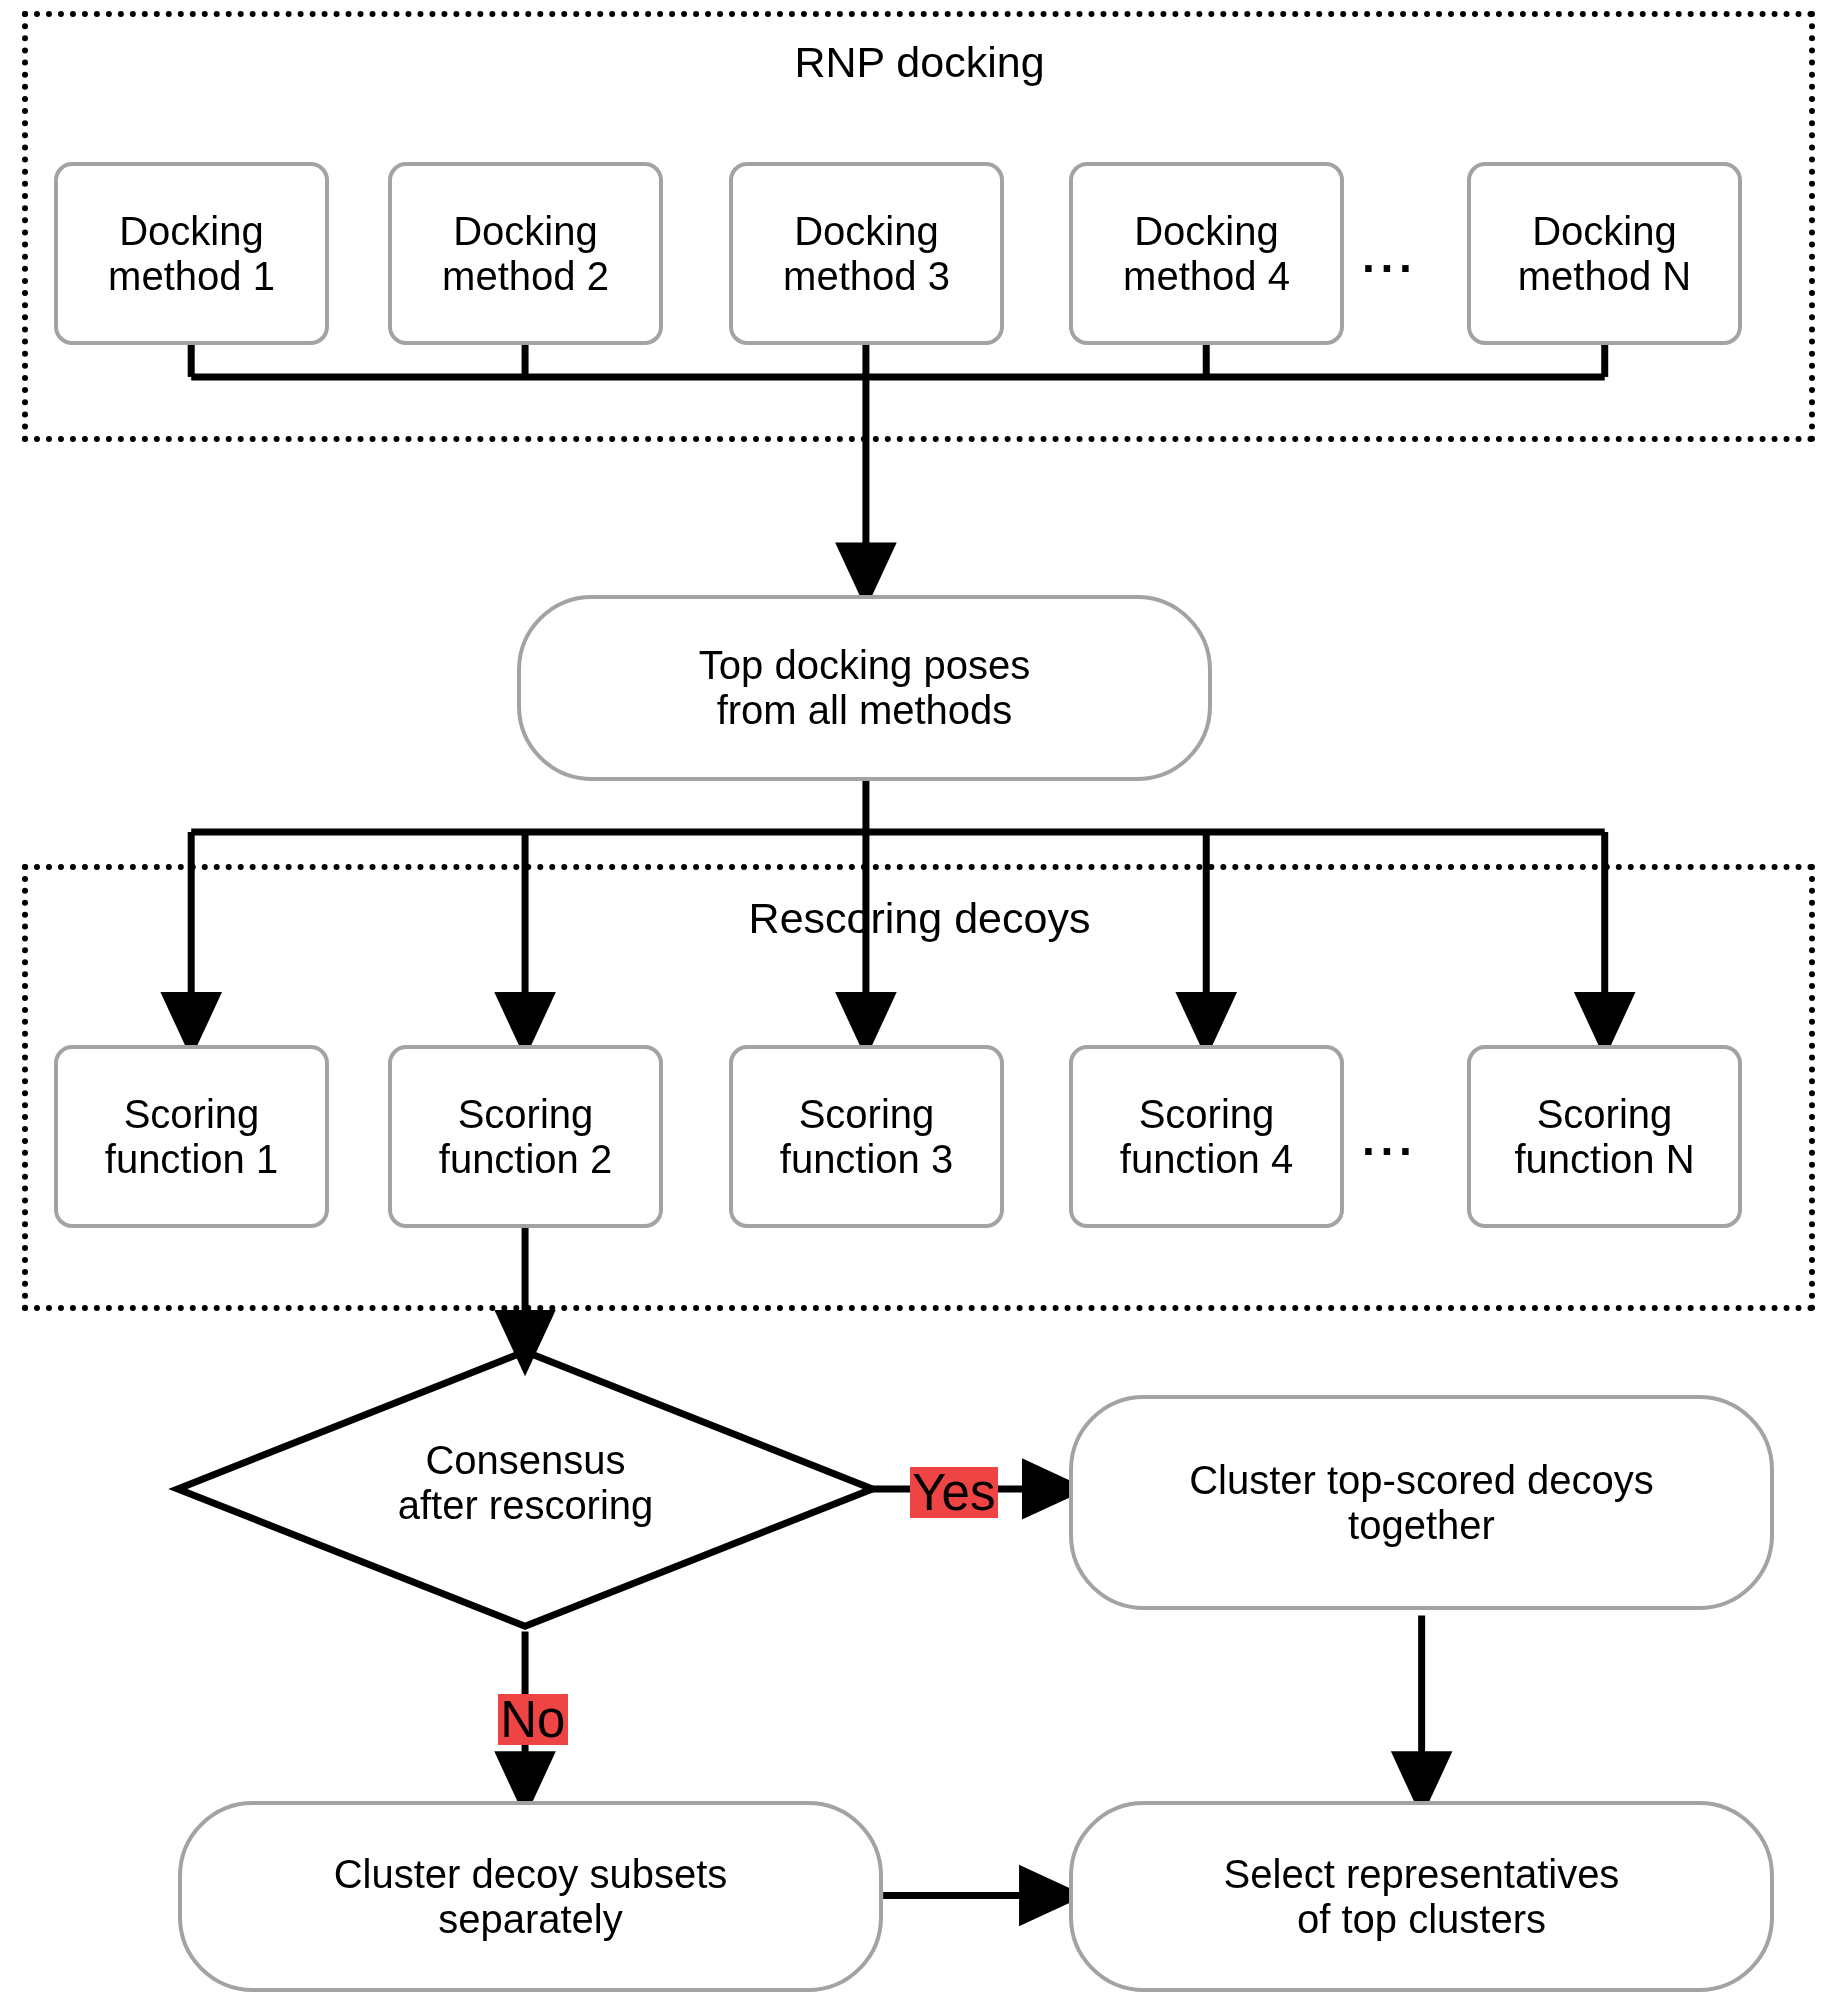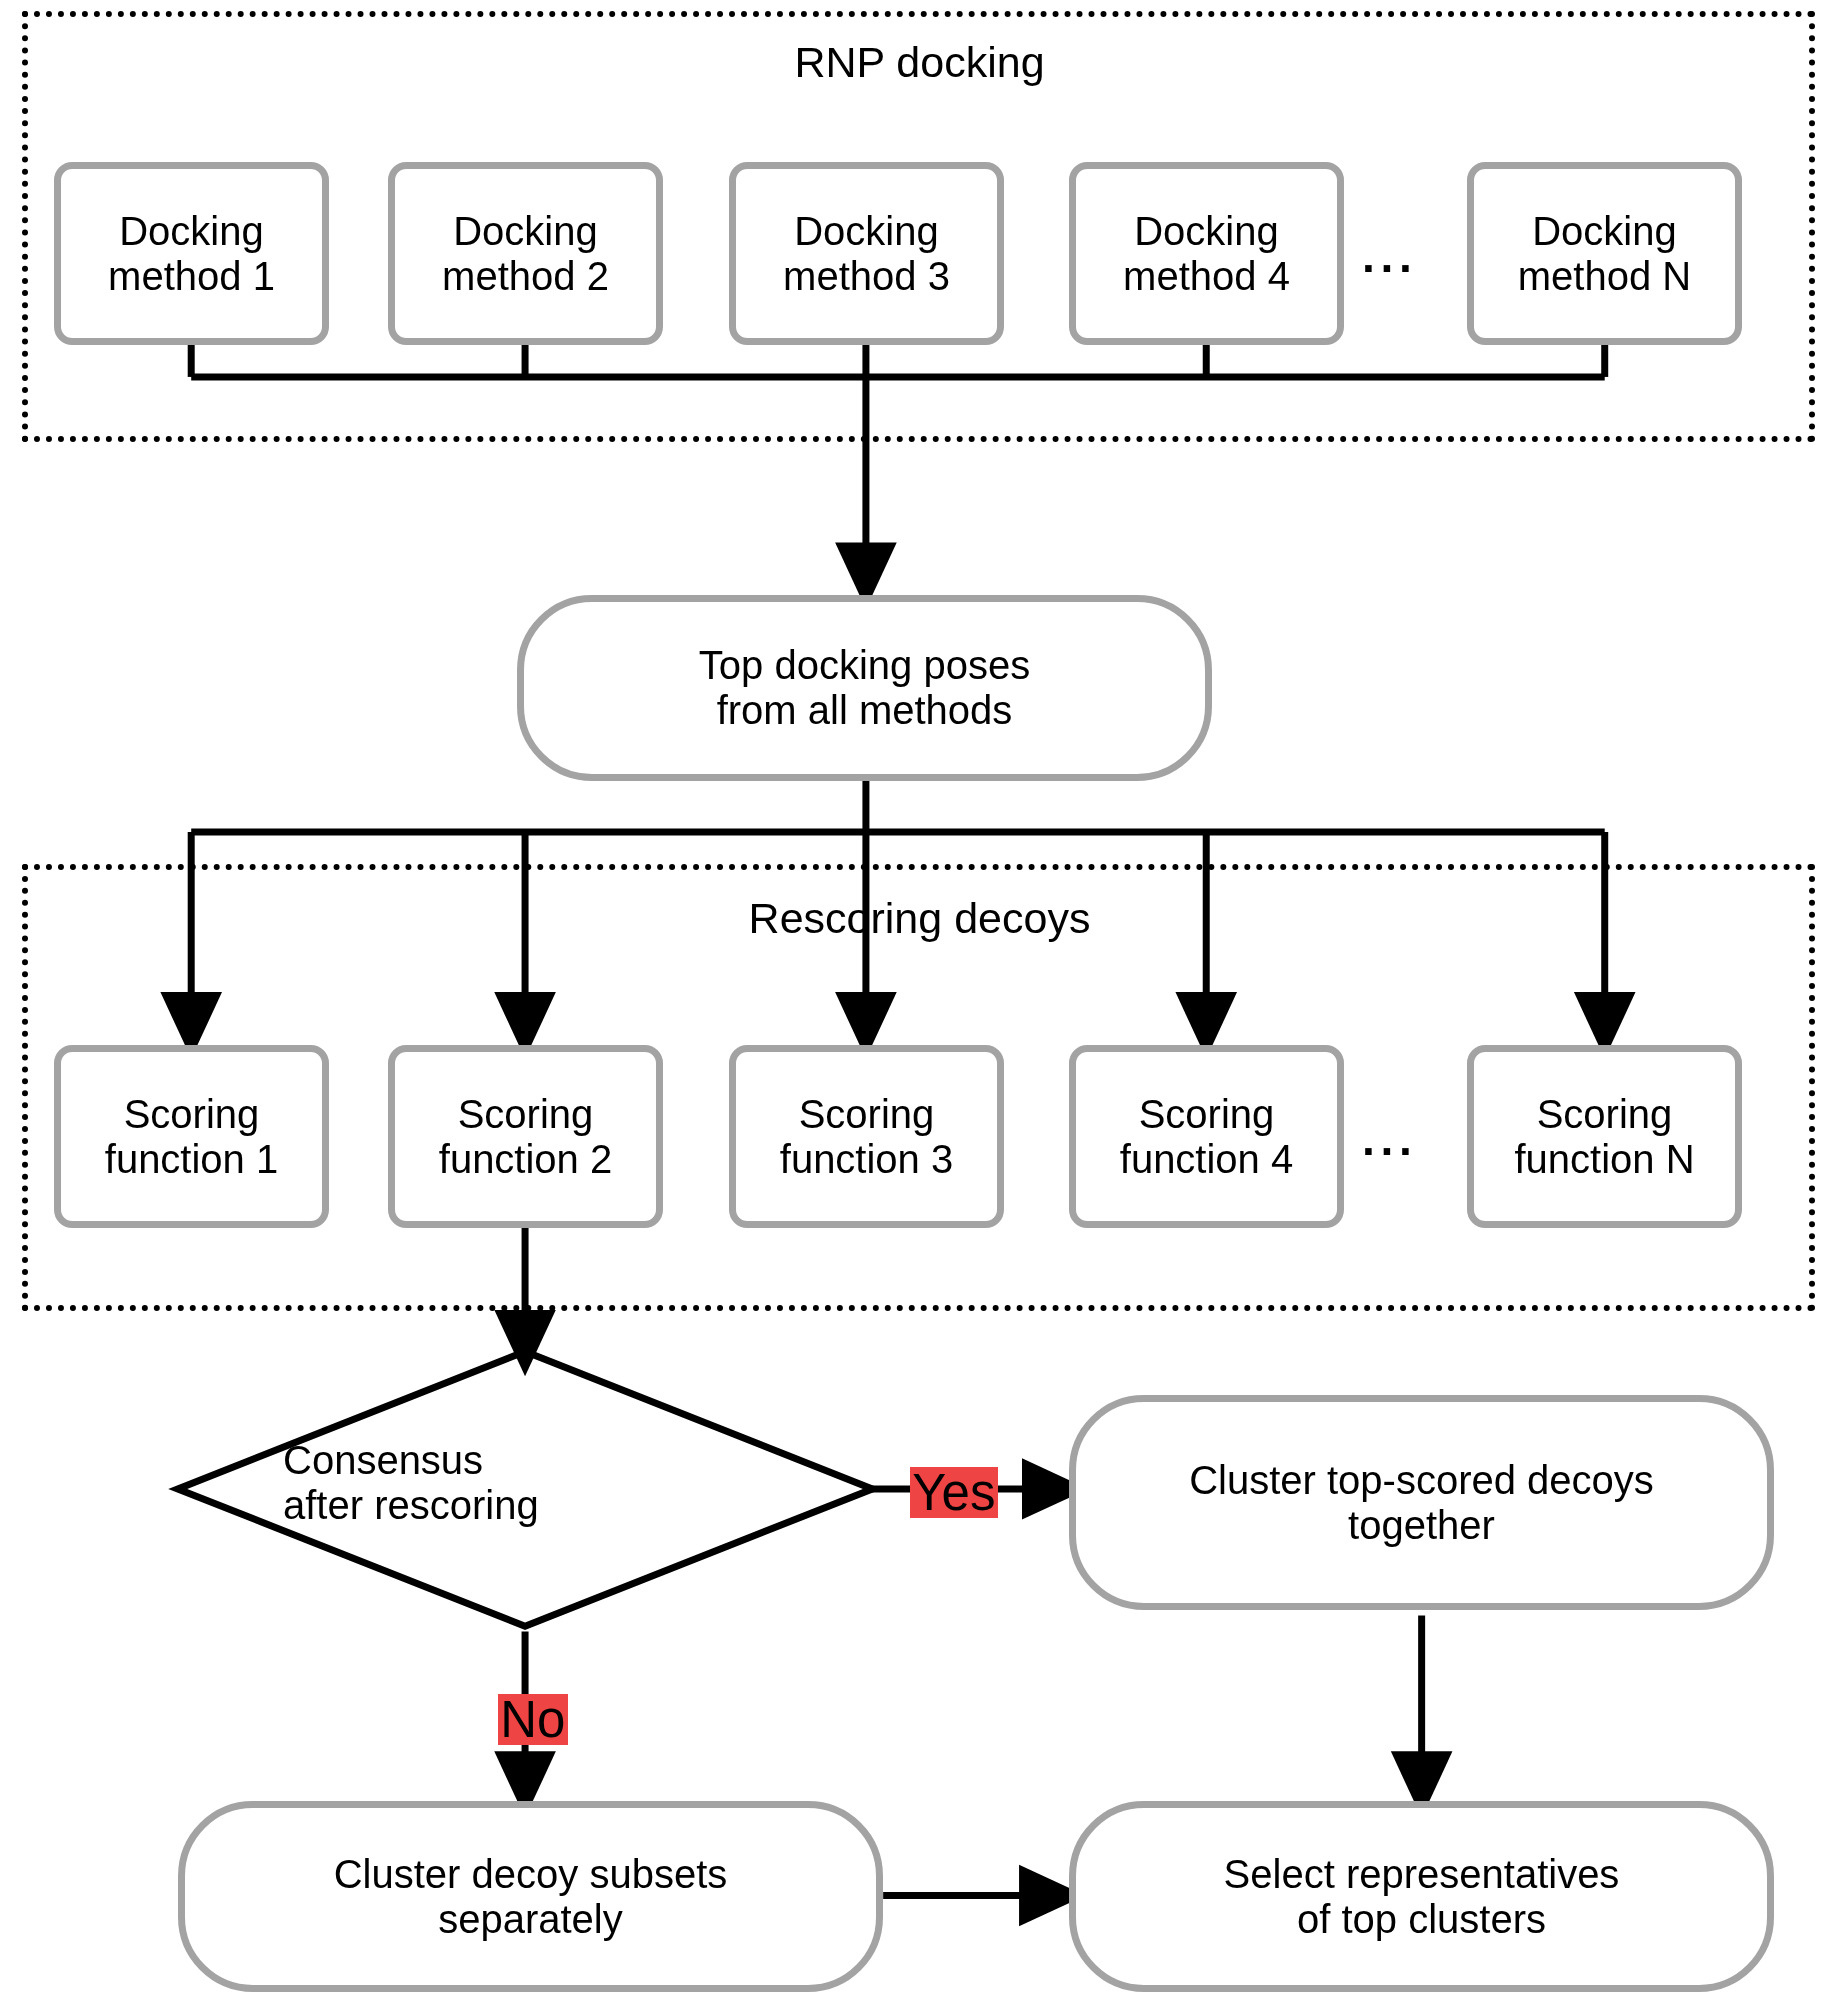--- a/index.html
+++ b/index.html
@@ -23,21 +23,21 @@
     left: 0;
     top: 0;
     width: 1839px;
     height: 2015px;
     pointer-events: none;
   }
   .node {
     position: absolute;
     box-sizing: border-box;
     background: #ffffff;
-    border: 7px solid #a3a3a3;
+    border: 4px solid #a3a3a3;
     display: flex;
     align-items: center;
     justify-content: center;
     text-align: center;
     line-height: 1.12;
     font-size: 40px;
     padding: 0 5.4px;
     white-space: pre-line;
   }
   .node.small {
@@ -69,20 +69,21 @@
   .edge-label {
     position: absolute;
     font-size: 51px;
     background: #ef4444;
     padding: 0 2.2px;
     line-height: 1;
   }
   .diamond-label {
     position: absolute;
     font-size: 40px;
+    text-align: center;
     line-height: 1.12;
     white-space: pre-line;
   }
 </style>
 </head>
 <body>
 
 <div id="stage">
 
   <svg class="layer" viewBox="0 0 3415 3742">

